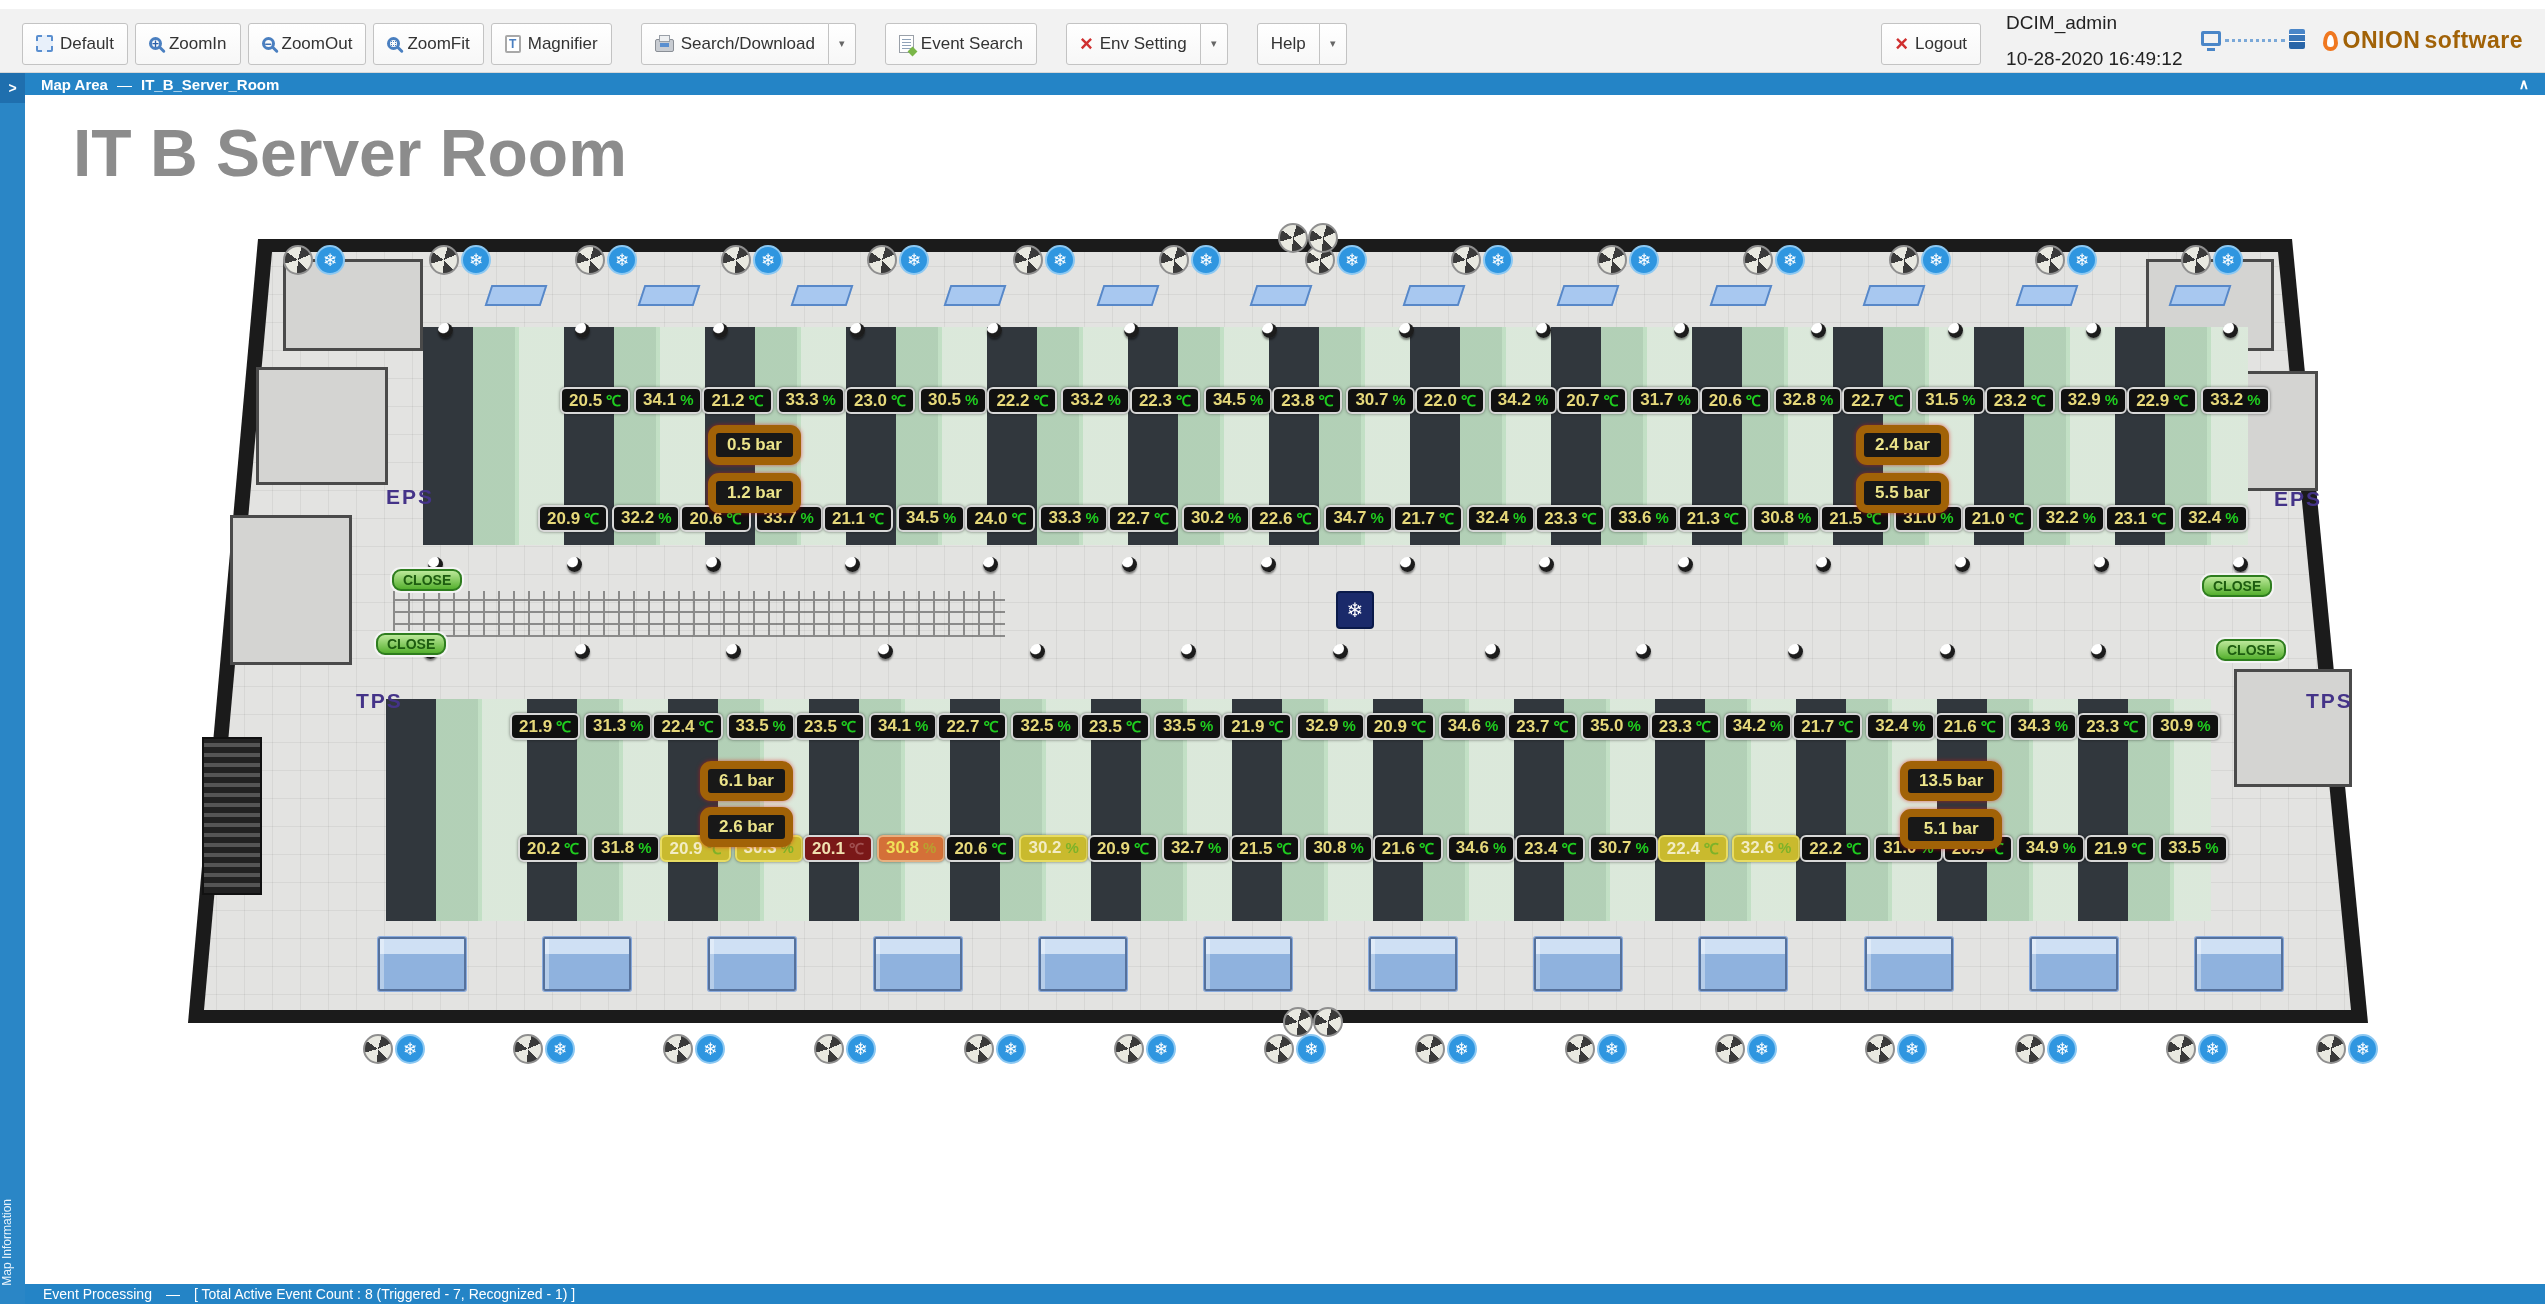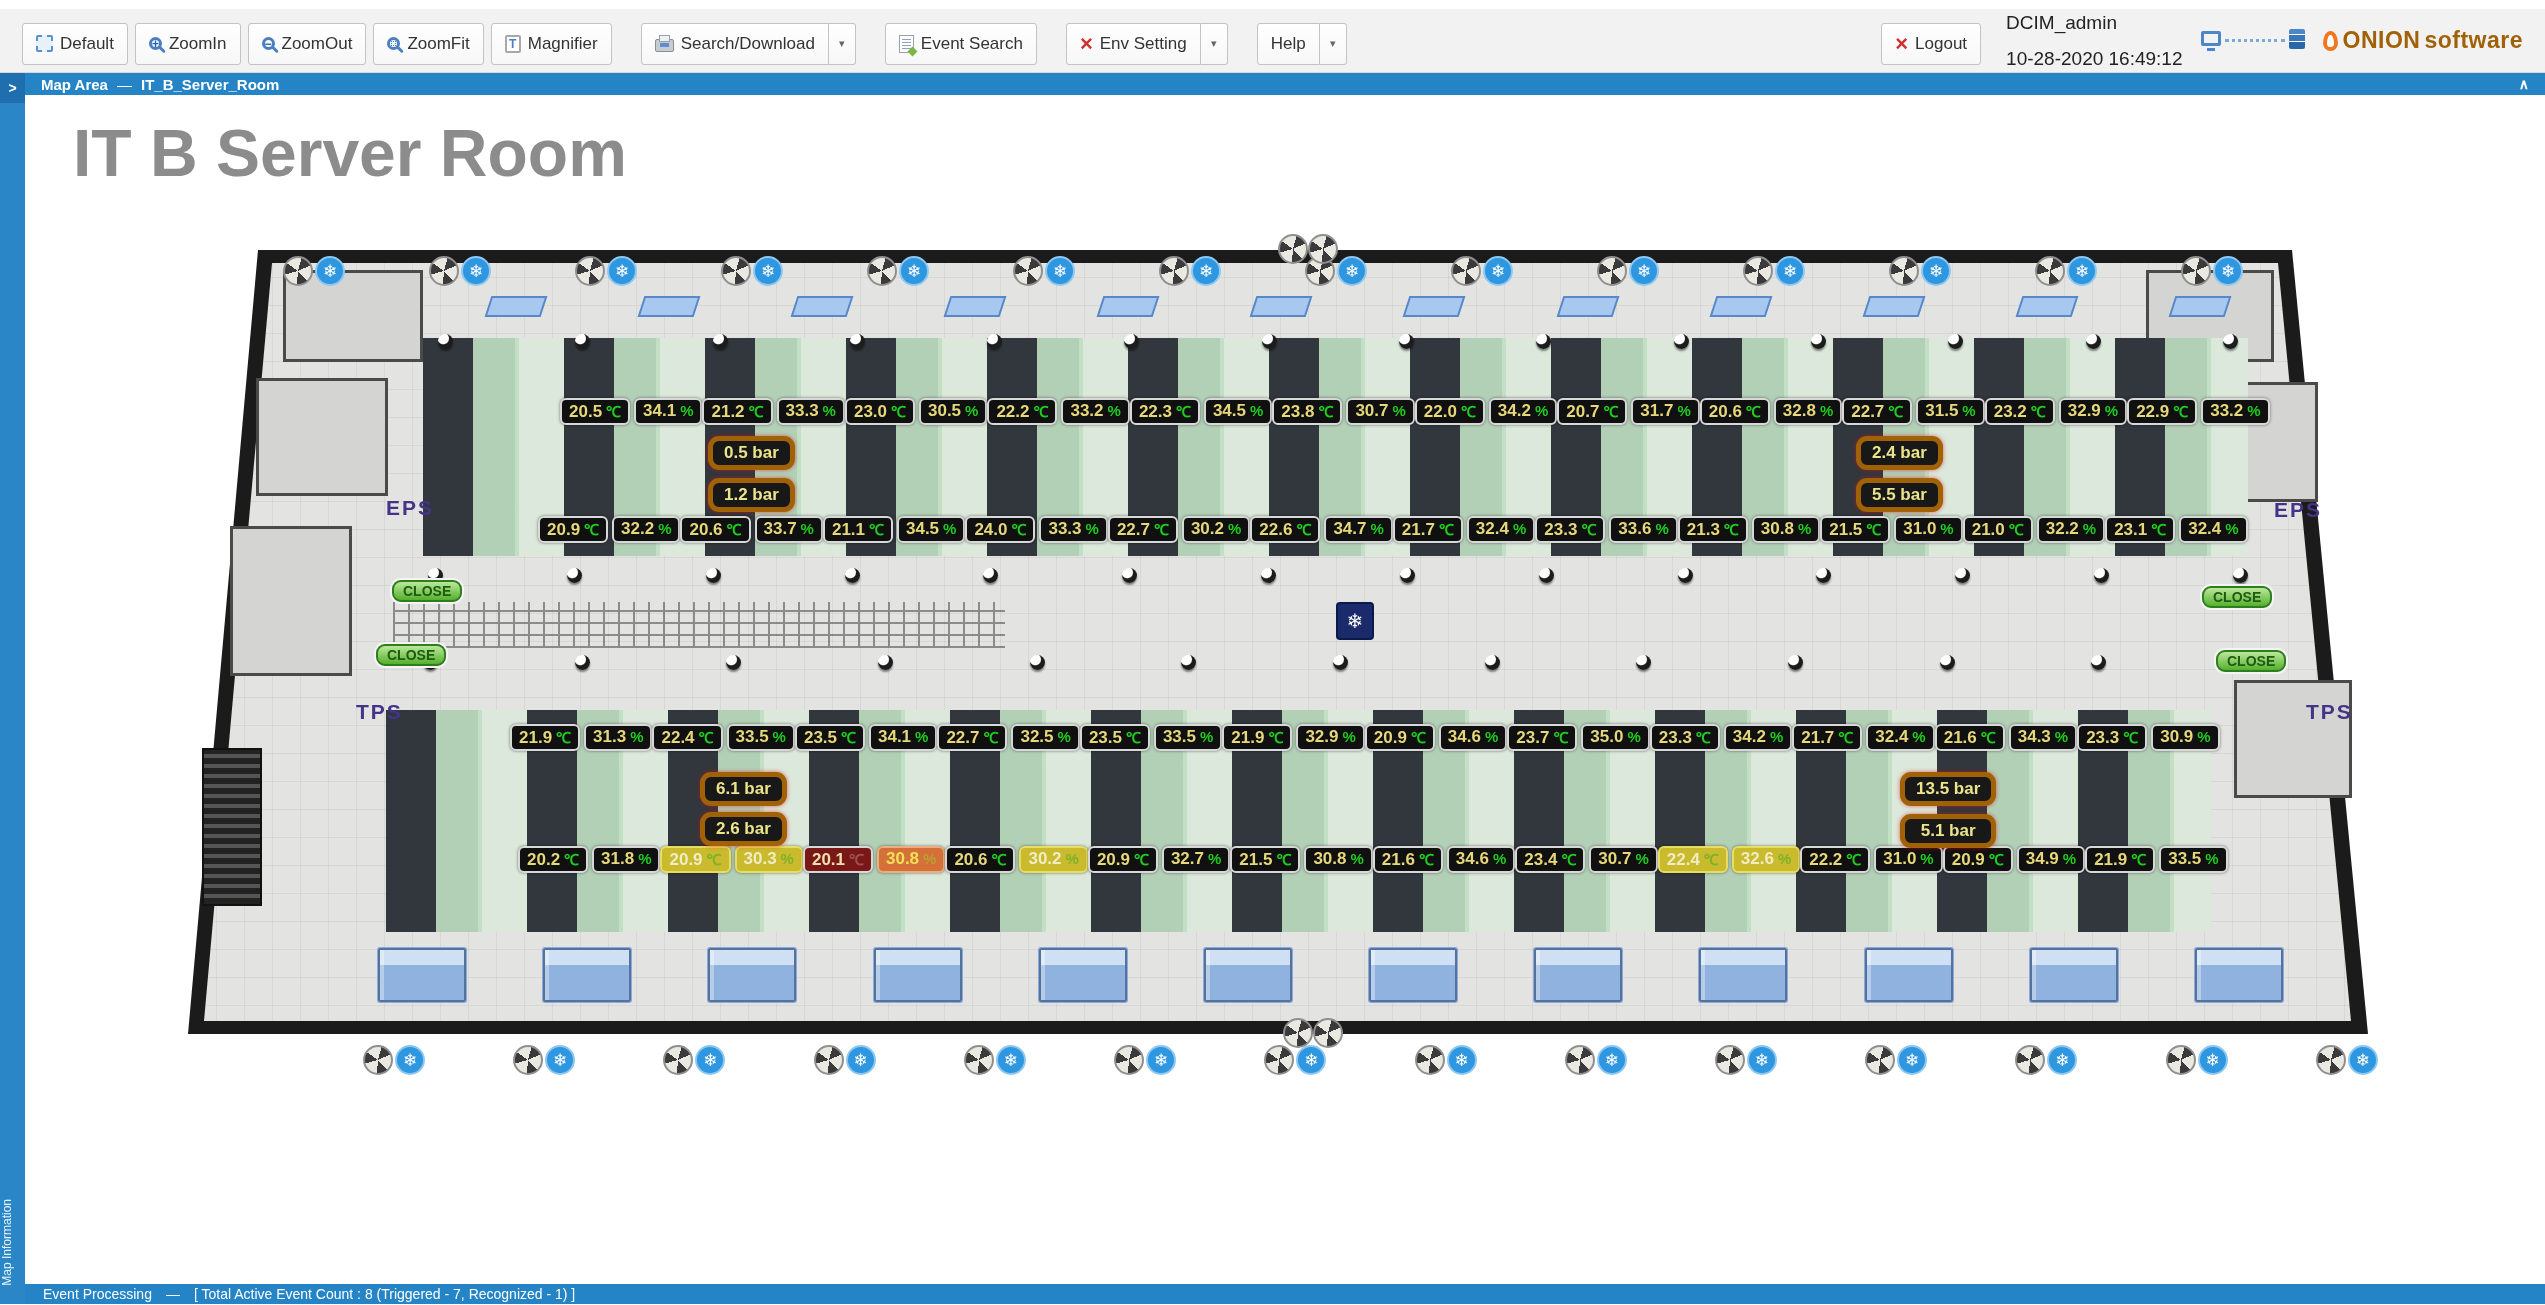--- a/index.html
+++ b/index.html
@@ -65,21 +65,21 @@
     color:#fff; display:flex; align-items:center; padding:0 16px; font-size:15px; font-weight:bold; }
   .map-header .sep { margin:0 9px; font-weight:normal; }
   .map-header .collapse { margin-left:auto; cursor:pointer; font-size:14px; }
   .content { position:absolute; left:25px; top:30px; right:0; bottom:20px; background:#fff; overflow:hidden; }
   .page-title { position:absolute; left:48px; top:12px; font-size:66px; font-weight:bold; color:#8c8c8c; }
   .status-bar { position:absolute; left:25px; bottom:0; right:0; height:20px; background:#2484c6;
     color:#fff; display:flex; align-items:center; padding:0 18px; font-size:14px; }
   .status-bar .sep { margin:0 14px; }
 
   
-  .floorplan { position:absolute; left:163px; top:147px; width:2180px; height:845px; }
+  .floorplan { position:absolute; left:163px; top:136px; width:2180px; height:845px; }
   .room-outer { position:absolute; left:0; top:0; width:2180px; height:784px;
     clip-path:polygon(70px 0, 2104px 0, 2180px 784px, 0 784px); background:#1b1b1b; }
   .room-floor { position:absolute; left:0; top:0; width:2180px; height:784px;
     clip-path:polygon(84px 13px, 2090px 13px, 2163px 771px, 16px 771px); background:#e3e3e1;
     background-image:repeating-linear-gradient(90deg,rgba(0,0,0,.055) 0 1px,transparent 1px 28px),
                      repeating-linear-gradient(0deg,rgba(0,0,0,.055) 0 1px,transparent 1px 28px); }
   .annex { position:absolute; background:#d4d4d2; border:3px solid #4a4a4a; }
   .cabinet { position:absolute; background:repeating-linear-gradient(0deg,#222 0 6px,#555 6px 10px);
     border:2px solid #111; }
   .rack-block { position:absolute;
@@ -105,21 +105,21 @@
   .sbox .unit { color:#1fcc1f; font-size:15px; font-weight:bold; }
   .sbox.warn { background:#c9ba2e; border-color:#e8dc62; color:#f2ecc4; }
   .sbox.warn .unit { color:#7db229; }
   .sbox.alarm-temp { background:#7a1818; border-color:#d8d8d8; color:#f0e0b0; }
   .sbox.alarm-temp .unit { color:#a05050; }
   .sbox.alarm-hum { background:#d47038; border-color:#e8b080; color:#f0e058; }
   .sbox.alarm-hum .unit { color:#b8a030; }
 
   
   .pgroup { position:absolute; display:flex; flex-direction:column; gap:8px; z-index:6; }
-  .pbadge { background:#181818; border:5px solid #a16207; border-radius:11px; color:#ece48a;
+  .pbadge { background:#181818; border:8px solid #a16207; border-radius:11px; color:#ece48a;
     font-size:17px; font-weight:bold; padding:2px 11px; text-align:center; cursor:pointer;
     box-shadow:0 0 4px rgba(224,16,16,.6); }
   .pos-top-left { left:520px; top:186px; }
   .pos-top-right { left:1668px; top:186px; }
   .pos-bottom-left { left:512px; top:522px;gap:6px; }
   .pos-bottom-right { left:1712px; top:522px; }
 
   
   .zone-room { position:absolute; color:#443388; font-size:21px; font-weight:bold;
     letter-spacing:2px; z-index:5; }

